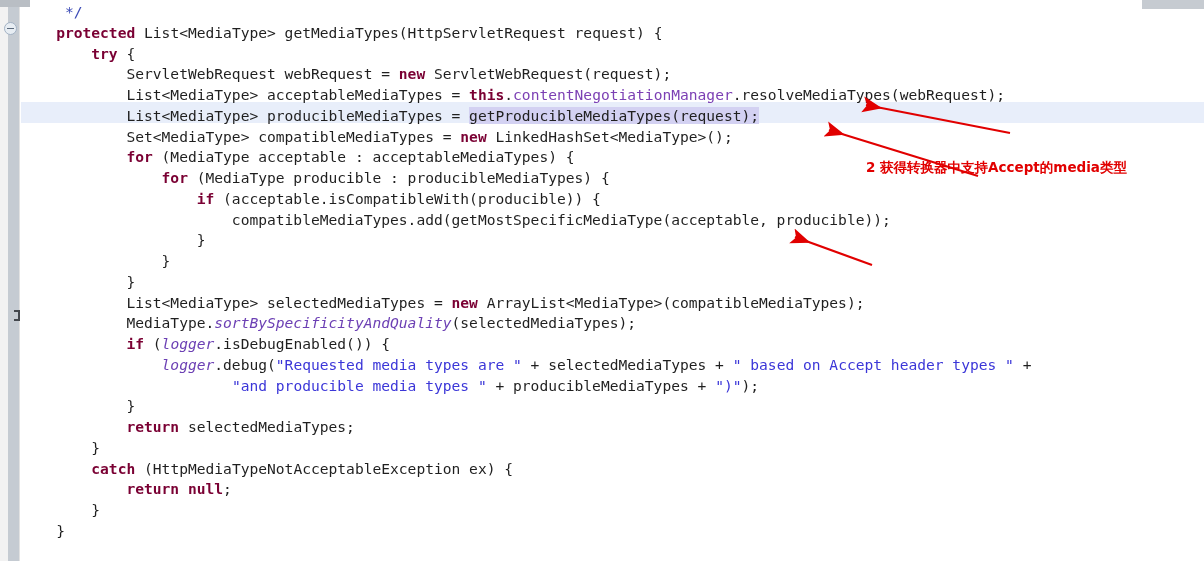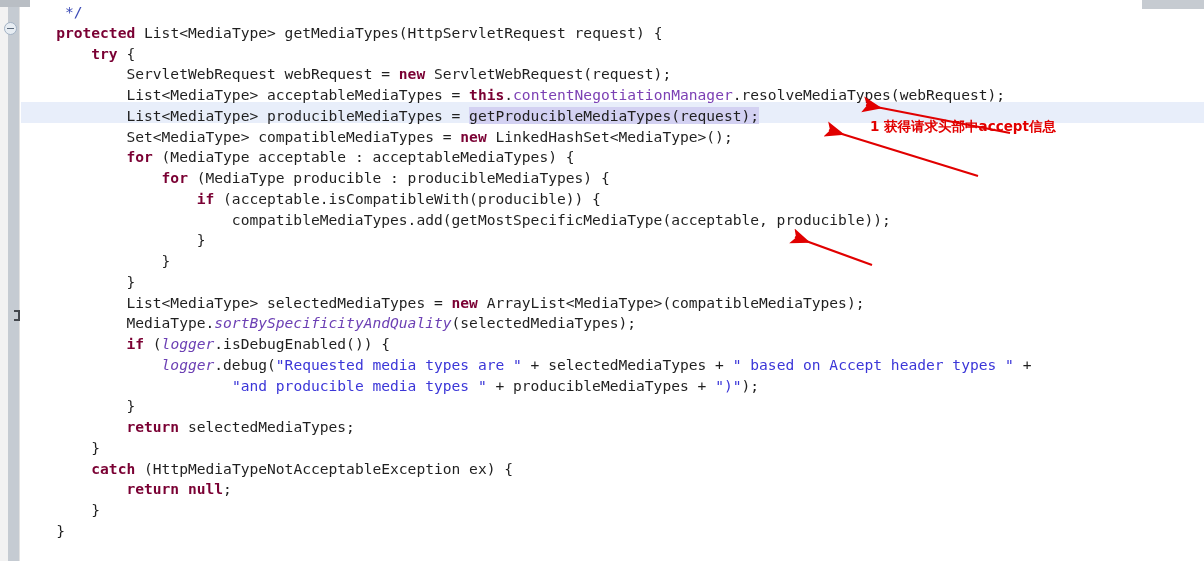--- a/index.html
+++ b/index.html
@@ -186,15 +186,15 @@
     <defs>
       <marker id="ah" markerWidth="9" markerHeight="9" refX="7.5" refY="4.5" orient="auto">
         <path d="M0,4.5 L9,0.9 L7,4.5 L9,8.1 Z" fill="#e10000"></path>
       </marker>
     </defs>
     <line x1="1010" y1="133" x2="866" y2="105" stroke="#e10000" stroke-width="2.2" marker-end="url(#ah)"></line>
     <line x1="978" y1="176" x2="829" y2="130" stroke="#e10000" stroke-width="2.2" marker-end="url(#ah)"></line>
     <line x1="872" y1="265" x2="795" y2="237" stroke="#e10000" stroke-width="2.2" marker-end="url(#ah)"></line>
   </svg>
 
-  <div class="anno" id="anno1">1 获得请求头部中accept信息</div>
+  <div class="anno" id="anno2">2 获得转换器中支持Accept的media类型</div>
 
 </div>
 
 </body></html>

